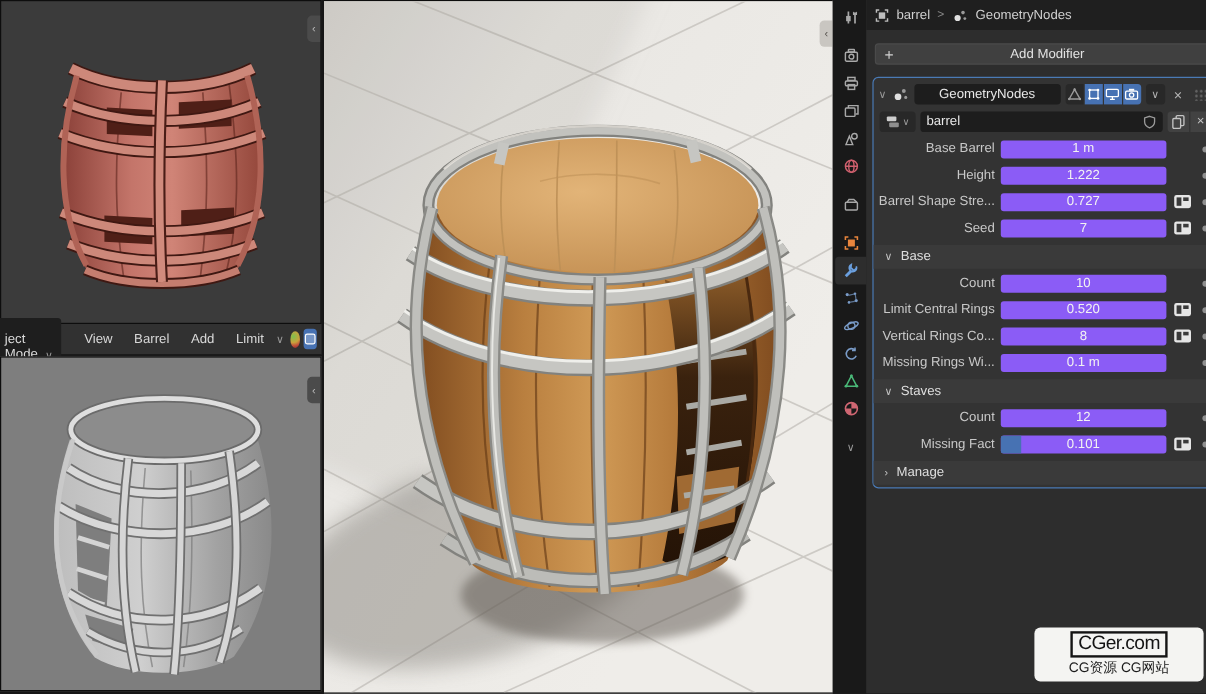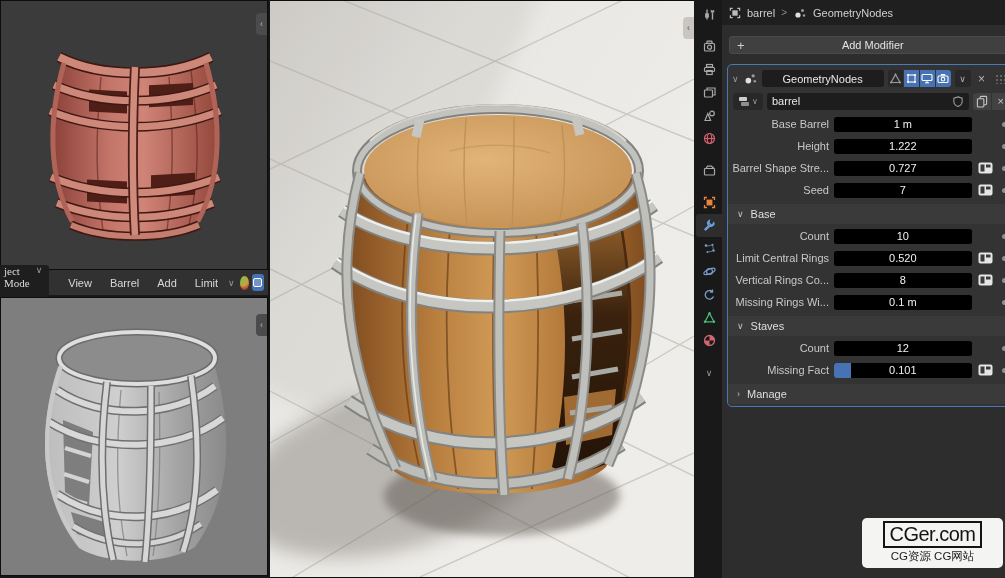--- a/index.html
+++ b/index.html
@@ -6,21 +6,21 @@
   html,body { width:1005px; height:578px; overflow:hidden; background:#000; }
   body { font-family:"Liberation Sans", sans-serif; font-size:11px; -webkit-font-smoothing:antialiased; }
   .app { position:relative; width:1005px; height:578px; background:#111; }
 
   
   .left-col { position:absolute; left:0; top:0; width:270px; height:578px; background:#161616; }
   .vp-top { position:absolute; left:0; top:0; width:268px; height:270px; background:#3b3b3b; border:1px solid #0d0d0d; overflow:hidden; }
   .vp-header { position:absolute; left:0; top:270px; width:268px; height:26px; background:#313131; border-bottom:1px solid #1a1a1a; display:flex; align-items:center; }
   .vp-bottom { position:absolute; left:0; top:297px; width:268px; height:279px; background:#7e7e7e; border:1px solid #0d0d0d; overflow:hidden; }
 
-  .mode-dd { height:36px; background:#1e1e1e; border-radius:0 3px 3px 0; color:#dcdcdc; display:flex; align-items:flex-start; gap:6px; padding:0 7px 0 4px; margin-right:10px; cursor:default;font-family:Liberation Serif, serif; }
+  .mode-dd { height:36px; background:#1e1e1e; border-radius:0 3px 3px 0; color:#dcdcdc; display:flex; align-items:flex-end; gap:6px; padding:0 7px 0 4px; margin-right:10px; cursor:default; }
   .menu-item { color:#d8d8d8; padding:0 9px; line-height:26px; }
   .chev { color:#9a9a9a; font-size:9px; }
   .matcap-ball { width:14px; height:14px; border-radius:50%; margin:0 3px;
      background: radial-gradient(circle at 32% 32%, #7ec14e 0%, #c8a23c 45%, #c04a3a 72%, #7c2c28 100%); }
   .shade-btn { width:19px; height:17px; background:#4772b3; border-radius:3px; display:flex; align-items:center; justify-content:center; margin-right:4px; }
   .shade-btn .inner { width:9px; height:9px; border:1.5px solid #fff; border-radius:2px; background:rgba(255,255,255,.25); }
 
   .collapse-tab { position:absolute; right:0; width:11px; height:22px; border-radius:4px 0 0 4px; display:flex; align-items:center; justify-content:center; font-size:9px; }
   .collapse-dark { background:#4b4b4b; color:#bdbdbd; }
   .collapse-light { background:#c9c6c1; color:#55524e; }
@@ -59,33 +59,33 @@
   .group-row { display:flex; align-items:center; height:24px; padding:0 6px 0 5px; gap:4px; }
   .sel-btn { width:30px; height:17px; background:#282828; border-radius:3px; display:flex; align-items:center; justify-content:center; gap:2px; flex:none; }
   .id-field { flex:1; height:17px; background:#1d1d1d; border-radius:3px; color:#e8e8e8; display:flex; align-items:center; padding:0 5px; gap:4px; overflow:hidden; }
   .id-field .name { flex:1; }
   .btn-pair { display:flex; gap:1px; }
   .gbtn { width:18px; height:17px; background:#424242; display:flex; align-items:center; justify-content:center; color:#c5c5c5; }
   .gbtn:first-child { border-radius:3px 0 0 3px; } .gbtn:last-child { border-radius:0 3px 3px 0; }
 
   .prow { display:flex; align-items:center; height:22px; padding:0 6px 0 4px; gap:5px; }
   .prow .lbl { width:97px; text-align:right; color:#c8c8c8; white-space:nowrap; overflow:hidden; flex:none; }
-  .prow .val { flex:1; height:15px; background:#000000; border-radius:2.5px; color:#f2f2f2; display:flex; align-items:center; justify-content:center; position:relative; overflow:hidden; }
+  .prow .val { flex:1; height:15px; background:#8b5cf6; border-radius:2.5px; color:#f2f2f2; display:flex; align-items:center; justify-content:center; position:relative; overflow:hidden; }
   .prow .val .txt { position:relative; z-index:1; }
   .fill { position:absolute; left:0; top:0; bottom:0; width:12%; background:#4772b3; }
   .islot { width:18px; height:15px; flex:none; display:flex; align-items:center; justify-content:center; }
   .dslot { width:10px; flex:none; display:flex; justify-content:center; }
   .dot { width:5px; height:5px; border-radius:50%; background:#8f8f8f; }
 
   .sect { display:flex; align-items:center; gap:7px; height:20px; padding:0 9px; background:#3a3a3a; margin:3px 0 1px; color:#dfdfdf; }
   .sect .chev { font-size:9px; color:#c2c2c2; }
 
   
   .watermark { position:absolute; right:2px; bottom:10px; width:141px; background:#f4f4f2; border-radius:5px; padding:3px 5px 4px; text-align:center; }
-  .watermark .wm-title { display:inline-block; border:2.5px solid #141414; padding:0 4px; font-size:20px; font-weight:400; color:#141414; letter-spacing:-.5px; line-height:1.15; }
+  .watermark .wm-title { display:inline-block; border:2.5px solid #141414; padding:0 4px; font-size:16px; font-weight:400; color:#141414; letter-spacing:-.5px; line-height:1.15; }
   .watermark .wm-sub { font-size:11.5px; color:#1a1a1a; margin-top:1px; }
 
   svg.ic { display:block; }
 </style>
 </head>
 <body>
 
 <div class="app">
 
   <div class="left-col">

